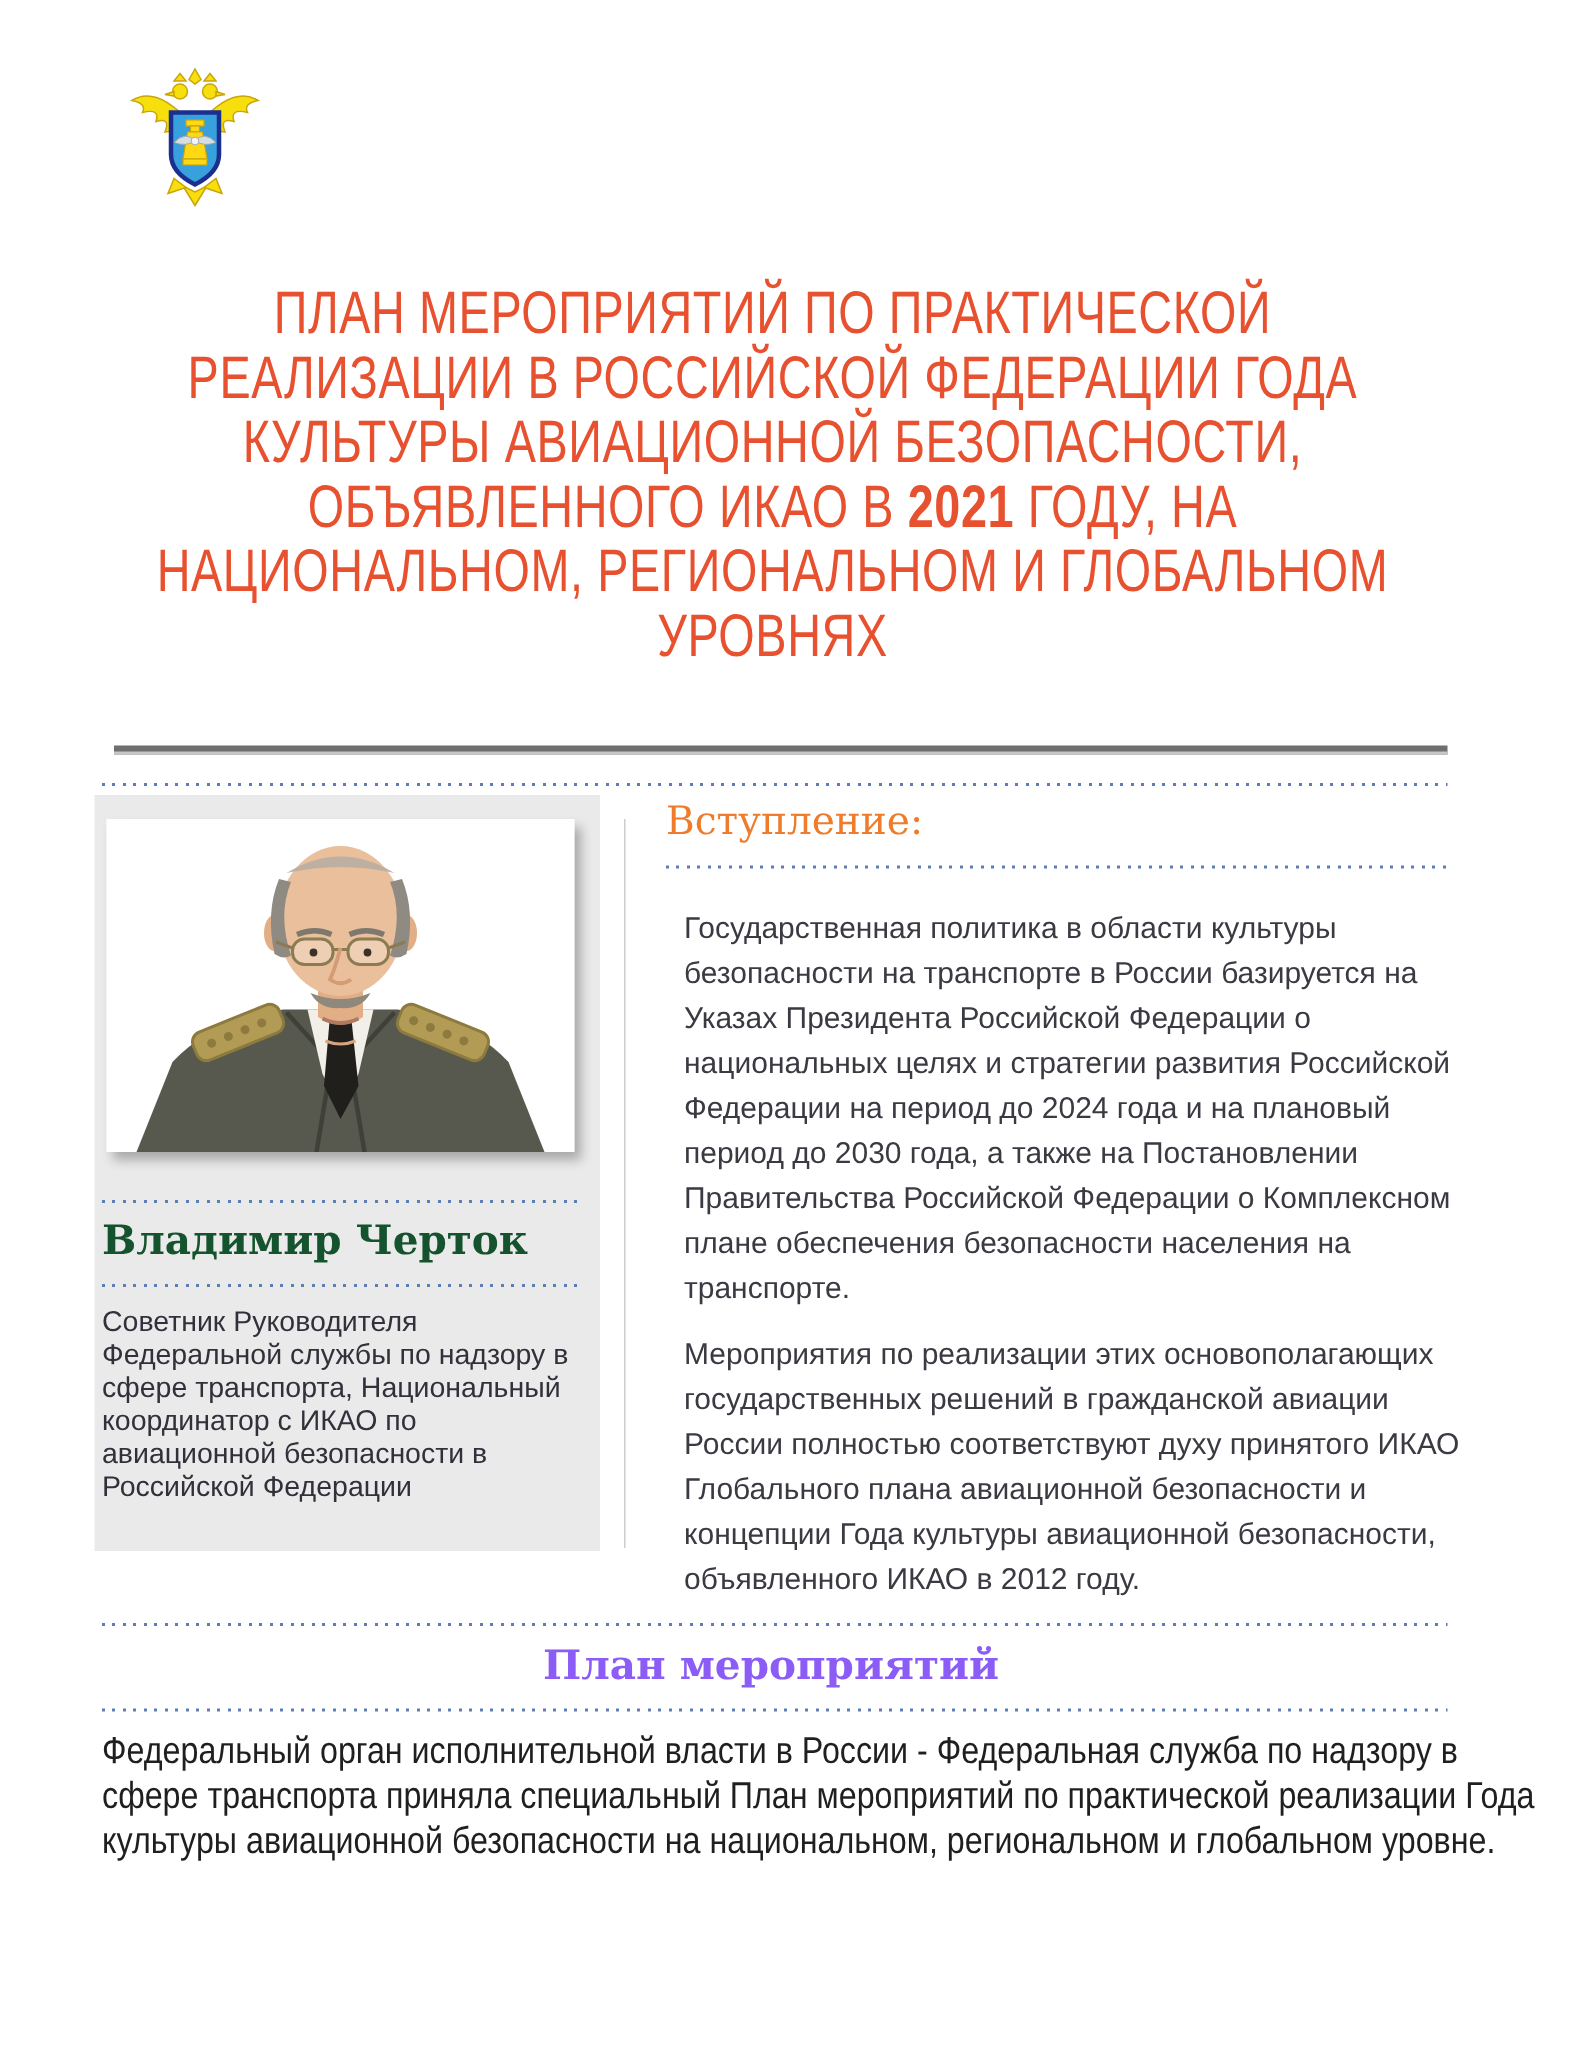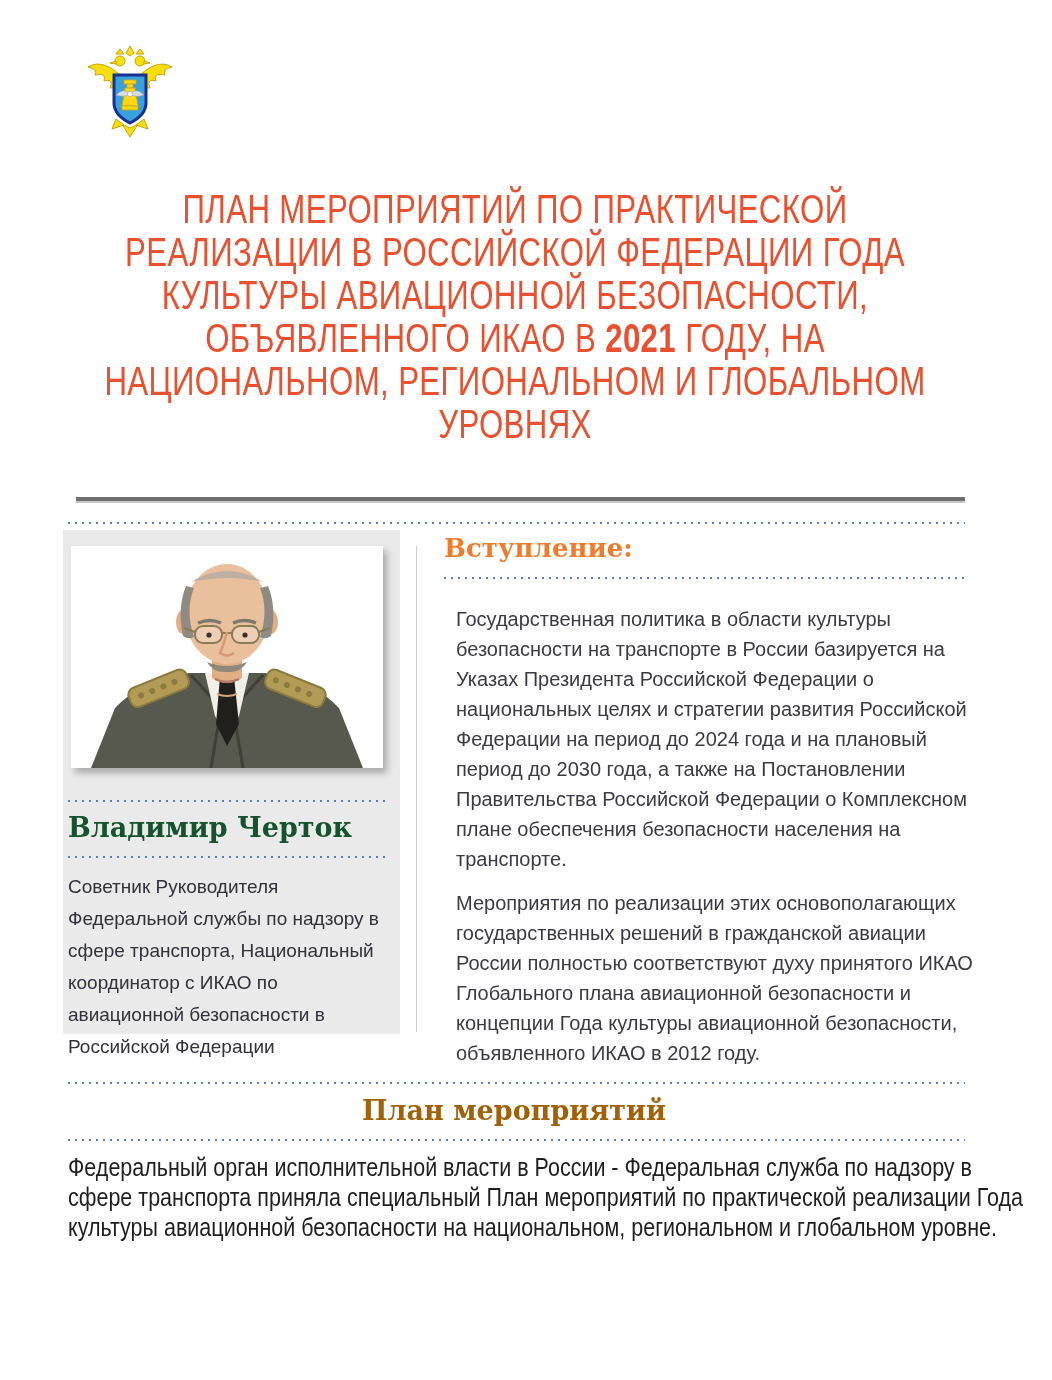--- a/index.html
+++ b/index.html
@@ -53,44 +53,44 @@
   .card .dotted{background-image:repeating-linear-gradient(to right,#5D7DB6 0 2px,transparent 2px 7px);}
   .card-dot-a{left:5px;top:270px;width:322px;}
   .card-dot-b{left:5px;top:326px;width:322px;}
   .person-name{
     position:absolute;left:5px;top:282px;margin:0;
     font-family:"DejaVu Serif","Liberation Serif",serif;
     font-weight:700;font-size:27px;color:#14532d;
   }
   .person-desc{
     position:absolute;left:5px;top:341px;margin:0;width:328px;
-    font-size:19px;line-height:32px;color:#31313B;
+    font-size:19px;line-height:22px;color:#31313B;
     white-space:pre-line;
   }
   
   .vline{position:absolute;left:416px;top:546px;width:1px;height:486px;background:#CDCDCD;}
   
   .intro-heading{
     position:absolute;left:444px;top:533px;margin:0;
     font-family:"DejaVu Serif","Liberation Serif",serif;
-    font-weight:700;font-size:26px;color:#EE7C2B;
+    font-weight:400;font-size:26px;color:#EE7C2B;
   }
   .intro-p1,.intro-p2{
     position:absolute;left:444px;margin:12px;width:528px;
     font-size:20px;line-height:30px;color:#3A3A43;
     white-space:pre-line;
   }
   .intro-p1{top:592px;}
   .intro-p2{top:876px;}
   
   .plan-heading{
     position:absolute;left:63px;top:1095px;margin:0;width:902px;
     text-align:center;
     font-family:"DejaVu Serif","Liberation Serif",serif;
-    font-weight:700;font-size:27px;color:#a16207;
+    font-weight:700;font-size:27px;color:#8b5cf6;
   }
   .plan-p{
     position:absolute;left:68px;top:1152px;margin:0;width:1150px;
     font-size:25px;line-height:30px;color:#1F1F1F;
     white-space:pre-line;
     transform:scaleX(0.86);
     transform-origin:0 0;
   }
   
   .page-num{

